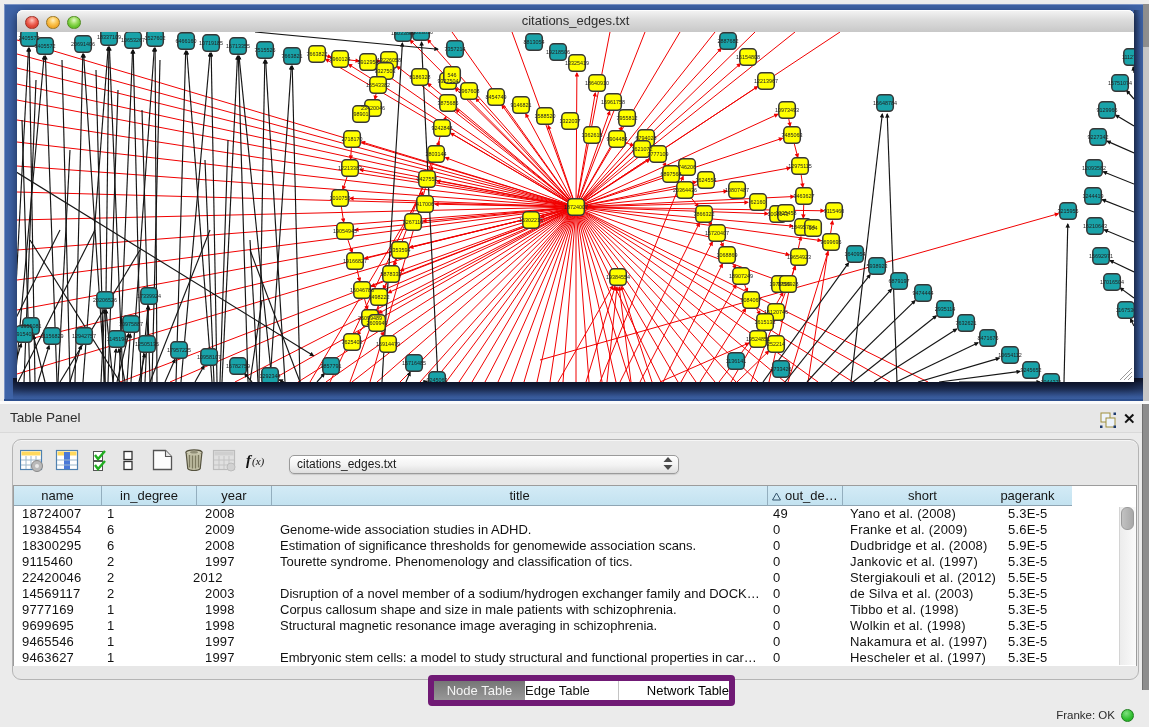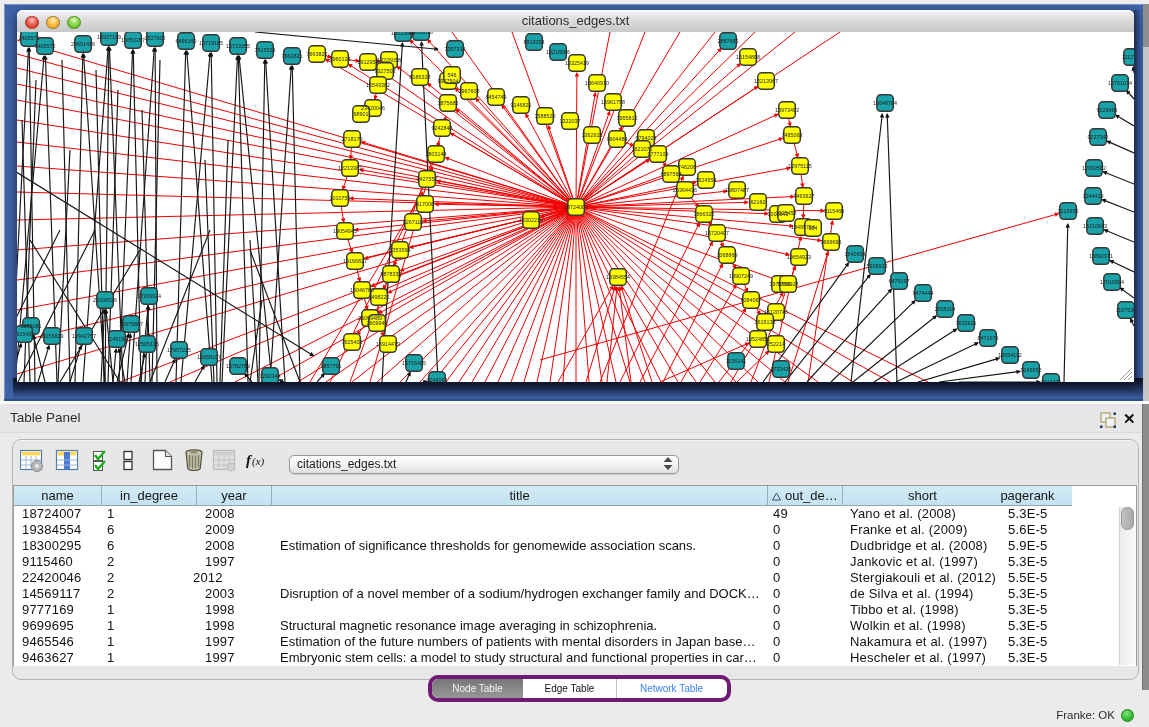--- a/index.html
+++ b/index.html
@@ -35,24 +35,24 @@
 #combotext{left:297px;top:53px;font-size:12px;color:#1a1a1a}
 
 #tbl{left:13px;top:485px;width:1122px;height:180px;background:#fff;border:1px solid #9c9c9c;border-bottom:none}
 .th{position:absolute;top:0;height:19px;background:linear-gradient(#d3ebf6,#c3e2f0);border-right:1px solid #93aebe;border-bottom:1px solid #8fa5b3;font-size:13px;color:#161616;text-align:center;line-height:19px;overflow:hidden}
 .tr{position:absolute;left:0;width:1123px;height:16px;font-size:13px;color:#111;letter-spacing:0.2px}
 .tr span{position:absolute;top:0px;white-space:nowrap;overflow:hidden;line-height:16px}
 
 #vsb{left:1119px;top:507px;width:16px;height:158px;background:linear-gradient(to right,#ececec,#fafafa);border-left:1px solid #d4d4d4}
 #vsbthumb{left:1121px;top:507px;width:11px;height:21px;background:linear-gradient(to right,#c2c2c2,#a8a8a8);border:1px solid #9b9b9b;border-radius:6px}
 
-#tabs{left:428px;top:675px;width:295px;height:19px;background:#fff;border:4px solid #701a75;border-radius:10px;overflow:hidden;font-size:10px}
+#tabs{left:428px;top:675px;width:295px;height:19px;background:#fff;border:6px solid #701a75;border-radius:4px;overflow:hidden;font-size:13px}
 #seg1{position:absolute;left:0;top:0;width:91px;height:19px;background:linear-gradient(#767676,#989898);color:#f4f4f4;text-align:center;line-height:19px}
-#seg2{position:absolute;left:91px;top:0;width:93px;height:19px;color:#111;text-align:center;line-height:19px;border-right:1px solid #c4c4c4}
-#seg3{position:absolute;left:184px;top:0;width:111px;height:19px;color:#3b82f6;text-align:center;line-height:19px}
+#seg2{position:absolute;left:91px;top:0;width:93px;height:19px;color:#111;line-height:19px;border-right:1px solid #c4c4c4}
+#seg3{position:absolute;left:184px;top:0;width:111px;height:19px;color:#000000;text-align:right;line-height:19px}
 #mem{right:34px;top:709px;font-size:11.5px;color:#2b2b2b}
 #memdot{left:1121px;top:709px;width:11px;height:11px;border-radius:50%;background:radial-gradient(circle at 40% 30%,#7fe07f,#2fbe2f 60%,#23a623);border:1px solid #1d7f1d}
 
 #rstrip{left:1142px;top:404px;width:6px;height:286px;background:#8d8d8d;border-left:1px solid #707070}
 </style></head>
 <body>
 <div class="abs" id="desk"></div>
 <div class="abs" id="deskshadow"></div>
 <div class="abs" id="deskshadR"></div>
 <div class="abs" id="deskline"></div>
@@ -705,80 +705,82 @@
     <span style="left:107px">1</span>
     <span style="left:205px">2008</span>
     <span style="left:773px">49</span>
     <span style="left:850px">Yano et al. (2008)</span>
     <span style="left:1008px">5.3E-5</span>
   </div>
 <div class="tr" style="top:522px">
     <span style="left:22px">19384554</span>
     <span style="left:107px">6</span>
     <span style="left:205px">2009</span>
+    <span style="left:280px;width:486px;letter-spacing:0">Genome-wide association studies in ADHD.</span>
     <span style="left:773px">0</span>
     <span style="left:850px">Franke et al. (2009)</span>
     <span style="left:1008px">5.6E-5</span>
   </div>
 <div class="tr" style="top:538px">
     <span style="left:22px">18300295</span>
     <span style="left:107px">6</span>
     <span style="left:205px">2008</span>
     <span style="left:280px;width:486px;letter-spacing:0">Estimation of significance thresholds for genomewide association scans.</span>
     <span style="left:773px">0</span>
     <span style="left:850px">Dudbridge et al. (2008)</span>
     <span style="left:1008px">5.9E-5</span>
   </div>
 <div class="tr" style="top:554px">
     <span style="left:22px">9115460</span>
     <span style="left:107px">2</span>
     <span style="left:205px">1997</span>
+    <span style="left:280px;width:486px;letter-spacing:0">Tourette syndrome. Phenomenology and classification of tics.</span>
     <span style="left:773px">0</span>
     <span style="left:850px">Jankovic et al. (1997)</span>
     <span style="left:1008px">5.3E-5</span>
   </div>
 <div class="tr" style="top:570px">
     <span style="left:22px">22420046</span>
     <span style="left:107px">2</span>
     <span style="left:193px">2012</span>
     <span style="left:773px">0</span>
     <span style="left:850px">Stergiakouli et al. (2012)</span>
     <span style="left:1008px">5.5E-5</span>
   </div>
 <div class="tr" style="top:586px">
     <span style="left:22px">14569117</span>
     <span style="left:107px">2</span>
     <span style="left:205px">2003</span>
     <span style="left:280px;width:486px;letter-spacing:0">Disruption of a novel member of a sodium/hydrogen exchanger family and DOCK…</span>
     <span style="left:773px">0</span>
-    <span style="left:850px">de Silva et al. (1994)</span>
+    <span style="left:850px">de Silva et al. (2003)</span>
     <span style="left:1008px">5.3E-5</span>
   </div>
 <div class="tr" style="top:602px">
     <span style="left:22px">9777169</span>
     <span style="left:107px">1</span>
     <span style="left:205px">1998</span>
+    <span style="left:280px;width:486px;letter-spacing:0">Corpus callosum shape and size in male patients with schizophrenia.</span>
     <span style="left:773px">0</span>
     <span style="left:850px">Tibbo et al. (1998)</span>
     <span style="left:1008px">5.3E-5</span>
   </div>
 <div class="tr" style="top:618px">
     <span style="left:22px">9699695</span>
     <span style="left:107px">1</span>
     <span style="left:205px">1998</span>
     <span style="left:280px;width:486px;letter-spacing:0">Structural magnetic resonance image averaging in schizophrenia.</span>
     <span style="left:773px">0</span>
     <span style="left:850px">Wolkin et al. (1998)</span>
     <span style="left:1008px">5.3E-5</span>
   </div>
 <div class="tr" style="top:634px">
     <span style="left:22px">9465546</span>
     <span style="left:107px">1</span>
     <span style="left:205px">1997</span>
-    <span style="left:280px;width:486px;letter-spacing:0">Estimation of the future numbers of patients with mental disorders in Japan base…</span>
     <span style="left:773px">0</span>
     <span style="left:850px">Nakamura et al. (1997)</span>
     <span style="left:1008px">5.3E-5</span>
   </div>
 <div class="tr" style="top:650px">
     <span style="left:22px">9463627</span>
     <span style="left:107px">1</span>
     <span style="left:205px">1997</span>
     <span style="left:280px;width:486px;letter-spacing:0">Embryonic stem cells: a model to study structural and functional properties in car…</span>
     <span style="left:773px">0</span>

